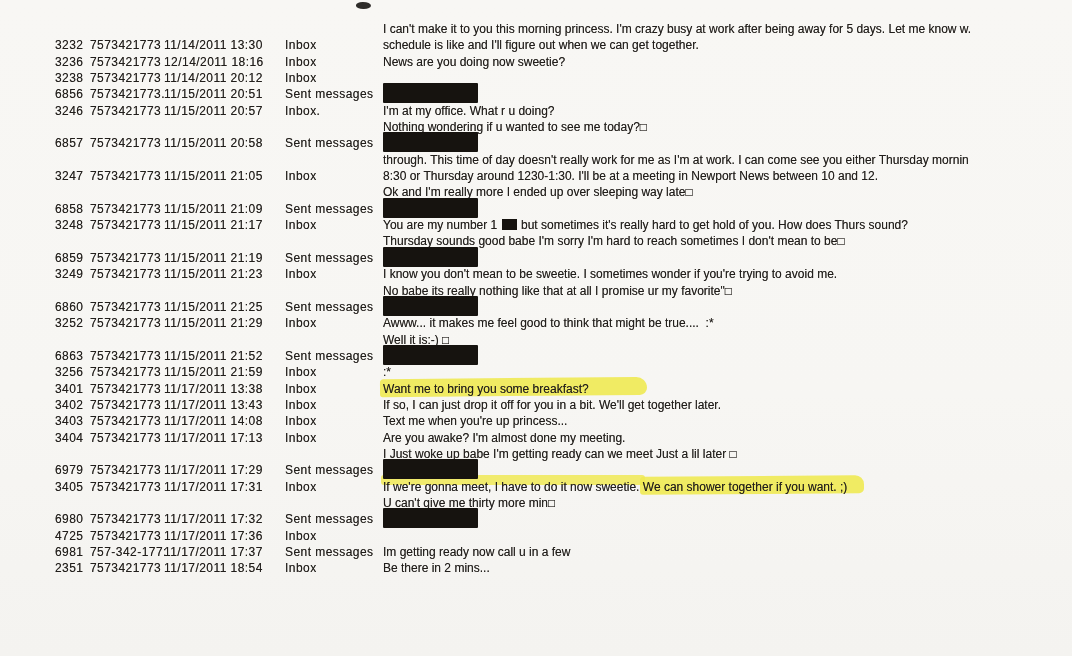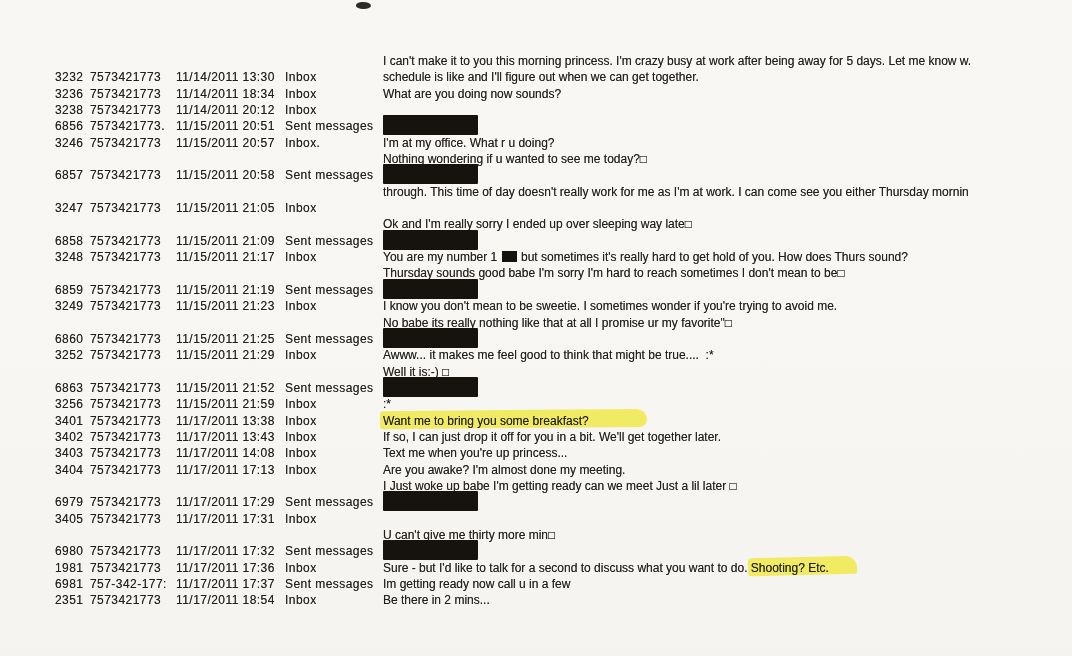--- a/index.html
+++ b/index.html
@@ -10,30 +10,30 @@
     font-family:"Liberation Sans", sans-serif;
   }
   .page{
     position:relative;width:1072px;height:656px;
     background:linear-gradient(180deg,#f8f7f4 0%,#f7f6f3 60%,#f4f3f0 100%);
   }
   .scan-speck{
     position:absolute;left:356px;top:2px;width:15px;height:7px;
     background:#1c1a17;border-radius:45% 55% 50% 50%;opacity:.92;
   }
-  .lines{position:absolute;top:21px;left:0;right:0;margin-top:32px;}
+  .lines{position:absolute;top:21px;left:0;right:0;}
   .line{position:relative;height:16.35px;}
   .col{
     position:absolute;top:1px;font-size:12px;color:#211e1b;
     letter-spacing:0.45px;white-space:pre;
     text-shadow:0 0 .6px rgba(35,30,25,.6);
   }
   .col.c-id{left:55px;}
   .col.c-phone{left:90px;}
-  .col.c-dt{left:176px;text-align:right;}
+  .col.c-dt{left:164px;text-align:right;}
   .col.c-folder{left:285px;}
   .msg{
     position:absolute;left:383px;top:1px;right:0;
     font-size:12px;color:#211e1b;white-space:pre;
     text-shadow:0 0 .6px rgba(35,30,25,.6);
   }
   .seg{position:relative;z-index:0;display:inline-block;}
   .seg.hl-full::before{
     content:"";position:absolute;z-index:-1;
     left:-3px;right:-5px;top:-4px;bottom:0px;
@@ -69,23 +69,23 @@
       <div class="line">
         <span class="col c-id">3232</span>
         <span class="col c-phone">7573421773</span>
         <span class="col c-dt">11/14/2011 13:30</span>
         <span class="col c-folder">Inbox</span>
         <div class="msg"><span class="seg">schedule is like and I'll figure out when we can get together.</span></div>
       </div>
       <div class="line">
         <span class="col c-id">3236</span>
         <span class="col c-phone">7573421773</span>
-        <span class="col c-dt">11/14/2011 18:34</span>
-        <span class="col c-folder">Inbox</span>
-        <div class="msg"><span class="seg">What are you doing now sounds?</span></div>
+        <span class="col c-dt">12/14/2011 18:16</span>
+        <span class="col c-folder">Inbox</span>
+        <div class="msg"><span class="seg">News are you doing now sweetie?</span></div>
       </div>
       <div class="line">
         <span class="col c-id">3238</span>
         <span class="col c-phone">7573421773</span>
         <span class="col c-dt">11/14/2011 20:12</span>
         <span class="col c-folder">Inbox</span>
       </div>
       <div class="line">
         <span class="col c-id">6856</span>
         <span class="col c-phone">7573421773.</span>
@@ -111,23 +111,24 @@
         <div class="msg"><div class="redaction"></div></div>
       </div>
       <div class="line">
         <div class="msg"><span class="seg">through. This time of day doesn't really work for me as I'm at work. I can come see you either Thursday mornin</span></div>
       </div>
       <div class="line">
         <span class="col c-id">3247</span>
         <span class="col c-phone">7573421773</span>
         <span class="col c-dt">11/15/2011 21:05</span>
         <span class="col c-folder">Inbox</span>
-      </div>
-      <div class="line">
-        <div class="msg"><span class="seg">Ok and I'm really sorry I ended up over sleeping way late□</span></div>
+        <div class="msg"><span class="seg">8:30 or Thursday around 1230-1:30. I'll be at a meeting in Newport News between 10 and 12.</span></div>
+      </div>
+      <div class="line">
+        <div class="msg"><span class="seg">Ok and I'm really more I ended up over sleeping way late□</span></div>
       </div>
       <div class="line">
         <span class="col c-id">6858</span>
         <span class="col c-phone">7573421773</span>
         <span class="col c-dt">11/15/2011 21:09</span>
         <span class="col c-folder">Sent messages</span>
         <div class="msg"><div class="redaction"></div></div>
       </div>
       <div class="line">
         <span class="col c-id">3248</span>
@@ -223,37 +224,37 @@
         <span class="col c-phone">7573421773</span>
         <span class="col c-dt">11/17/2011 17:29</span>
         <span class="col c-folder">Sent messages</span>
         <div class="msg"><div class="redaction"></div></div>
       </div>
       <div class="line">
         <span class="col c-id">3405</span>
         <span class="col c-phone">7573421773</span>
         <span class="col c-dt">11/17/2011 17:31</span>
         <span class="col c-folder">Inbox</span>
+        <div class="msg"><span class="seg hl-stripe">If we're gonna meet, I have to do it now sweetie. </span><span class="seg hl-full tail-short">We can shower together if you want. ;)</span></div>
       </div>
       <div class="line">
         <div class="msg"><span class="seg">U can't give me thirty more min□</span></div>
       </div>
       <div class="line">
         <span class="col c-id">6980</span>
         <span class="col c-phone">7573421773</span>
         <span class="col c-dt">11/17/2011 17:32</span>
         <span class="col c-folder">Sent messages</span>
         <div class="msg"><div class="redaction"></div></div>
       </div>
       <div class="line">
-        <span class="col c-id">1981</span>
+        <span class="col c-id">4725</span>
         <span class="col c-phone">7573421773</span>
         <span class="col c-dt">11/17/2011 17:36</span>
         <span class="col c-folder">Inbox</span>
-        <div class="msg"><span class="seg">Sure - but I'd like to talk for a second to discuss what you want to do. </span><span class="seg hl-full tail-up">Shooting? Etc.</span></div>
       </div>
       <div class="line">
         <span class="col c-id">6981</span>
         <span class="col c-phone">757-342-177:</span>
         <span class="col c-dt">11/17/2011 17:37</span>
         <span class="col c-folder">Sent messages</span>
         <div class="msg"><span class="seg">Im getting ready now call u in a few</span></div>
       </div>
       <div class="line">
         <span class="col c-id">2351</span>

